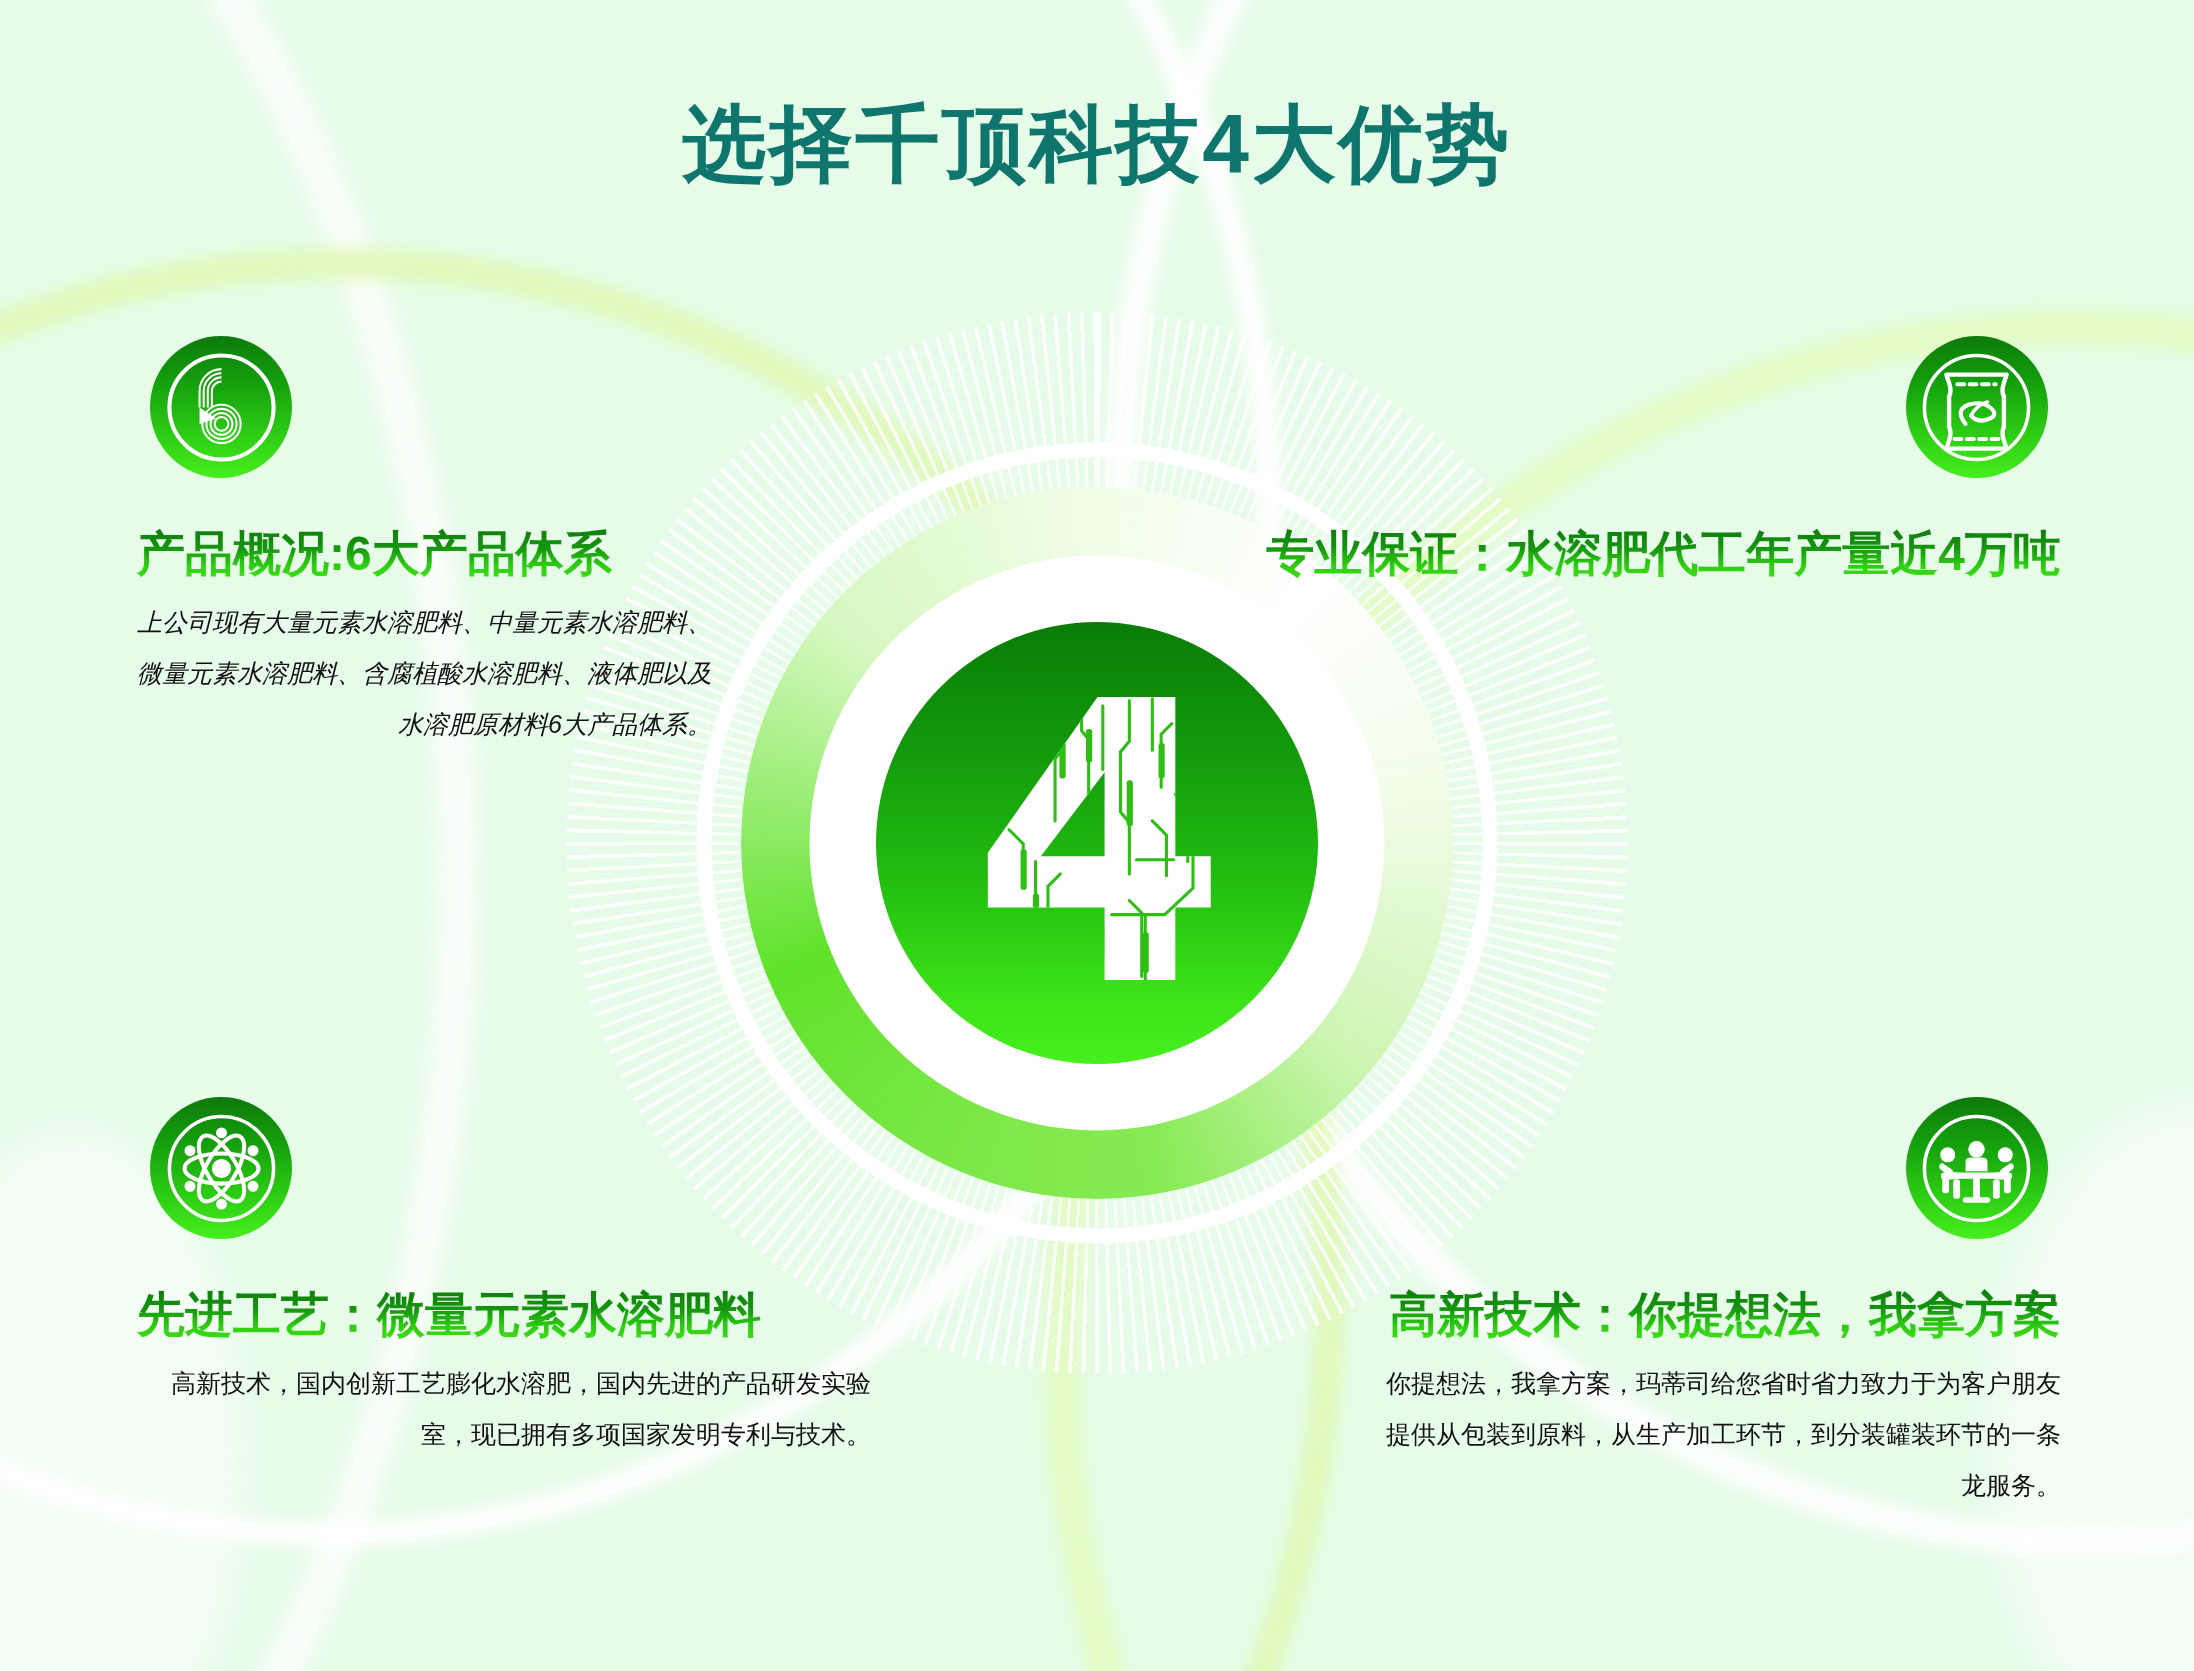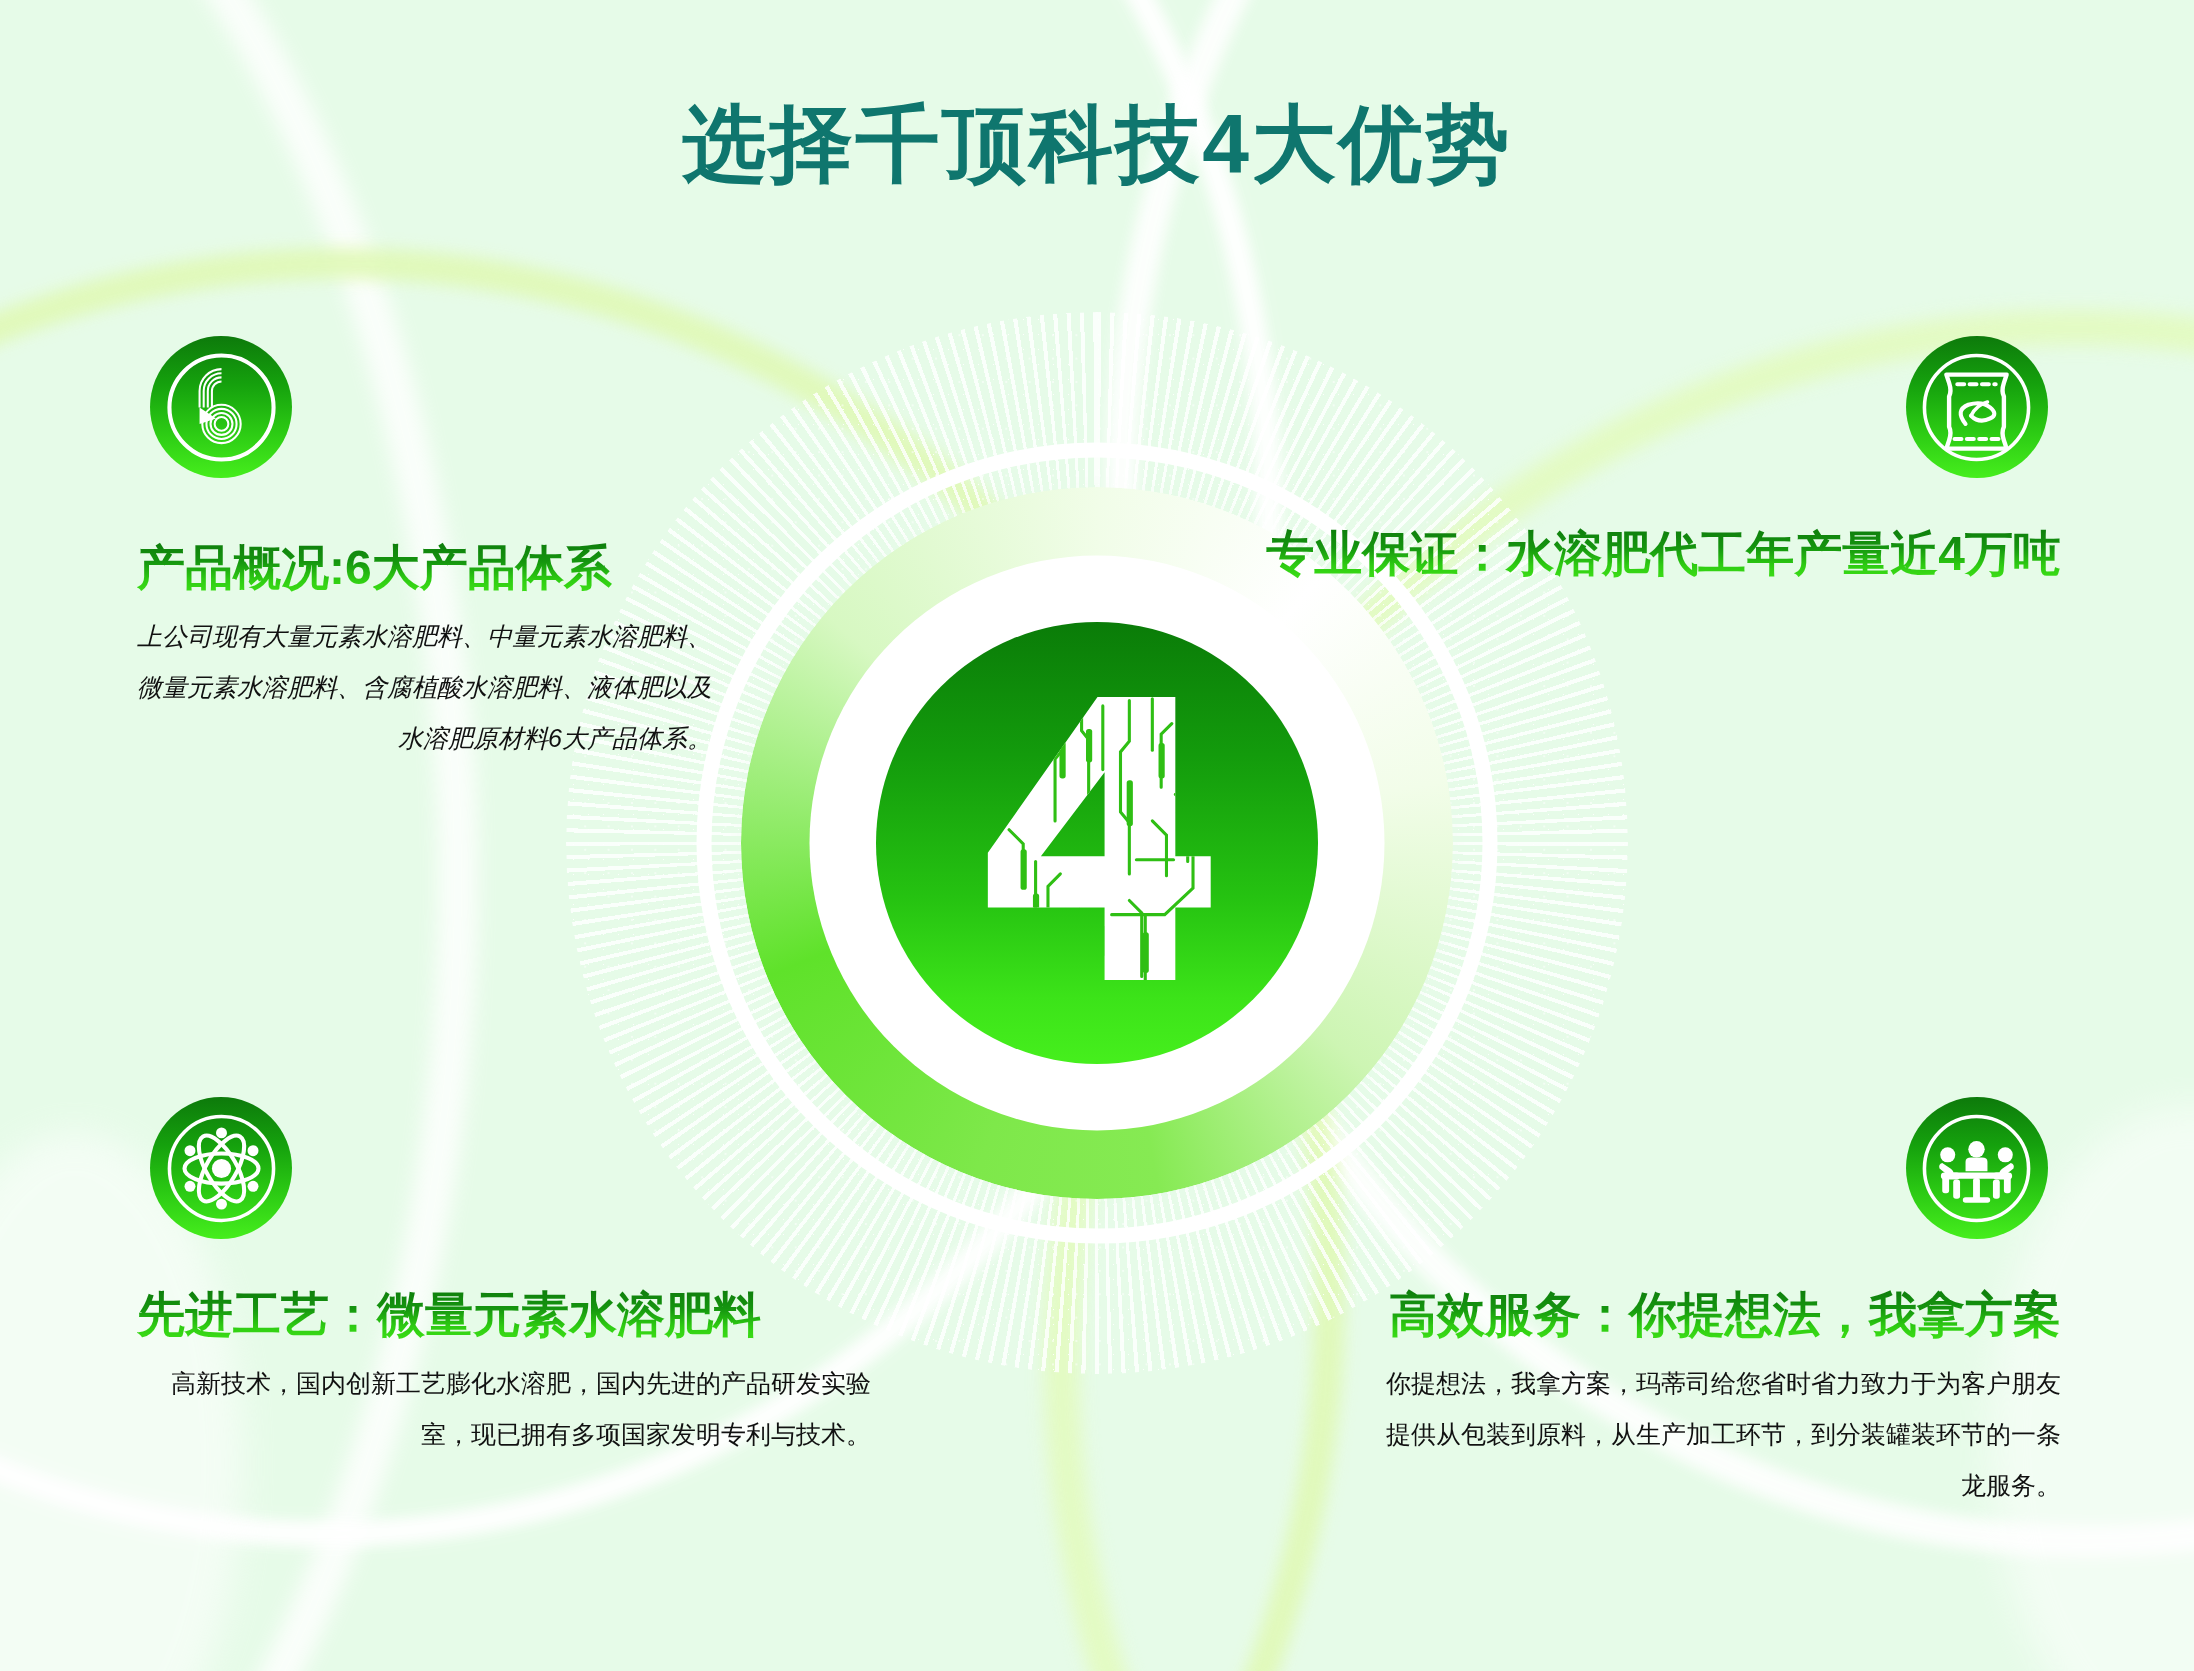--- a/index.html
+++ b/index.html
@@ -131,21 +131,21 @@
     font-family:"Liberation Sans","DejaVu Sans",sans-serif;
   }
   .q-body{
     font-size:25px;line-height:2.05;color:#111111;
     font-family:"Liberation Sans","DejaVu Sans",sans-serif;
   }
 
   
   #q-tl{left:137px;top:336px;width:610px;}
   #q-tl .badge{margin-left:13.3px;}
-  #q-tl .q-head{margin-top:64px;margin-left:0;}
+  #q-tl .q-head{margin-top:50px;margin-left:0;}
   #q-tl .q-body{margin-top:17px;width:575px;text-align:right;font-style:italic;}
 
   
   #q-tr{left:1185px;top:336px;width:876px;text-align:right;}
   #q-tr .badge{margin-left:auto;margin-right:13.3px;}
   #q-tr .q-head{margin-top:50px;display:inline-block;}
   #q-tr .q-body{margin-top:17px;width:522px;margin-left:auto;text-align:left;}
 
   
   #q-bl{left:137px;top:1097px;width:796px;}
@@ -300,18 +300,18 @@
           <rect x="25" y="56" width="5" height="12" rx="2"></rect>
           <rect x="33" y="58" width="5" height="14" rx="2"></rect>
           <circle cx="71" cy="40" r="5.5"></circle>
           <path d="M77 50 Q78 47 75 46 L69 50 Q66 52 67 55 L72 54 Z"></path>
           <rect x="62" y="53" width="14" height="5" rx="2.5"></rect>
           <rect x="70" y="56" width="5" height="12" rx="2"></rect>
           <rect x="62" y="58" width="5" height="14" rx="2"></rect>
         </g>
       </svg>
     </div>
-    <div class="q-head">高效服务：你提想法，我拿方案</div>
+    <div class="q-head">高新技术：你提想法，我拿方案</div>
     <div class="q-body">你提想法，我拿方案，玛蒂司给您省时省力致力于为客户朋友提供从包装到原料，从生产加工环节，到分装罐装环节的一条龙服务。</div>
   </div>
 
 </div>
 
 
 </body></html>

